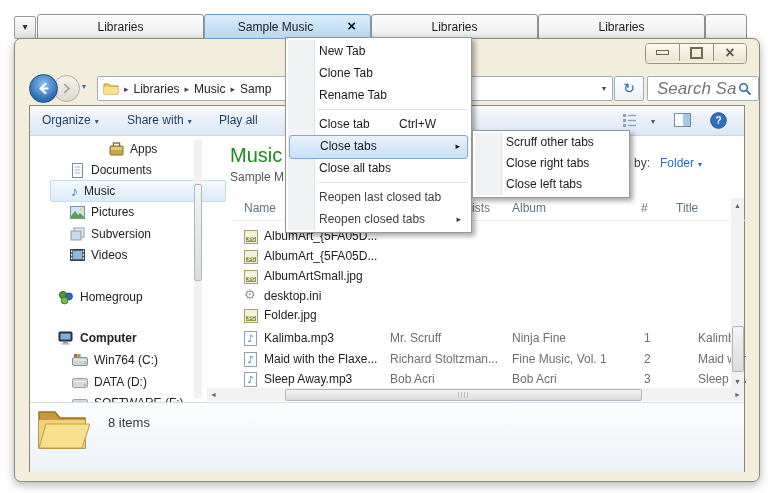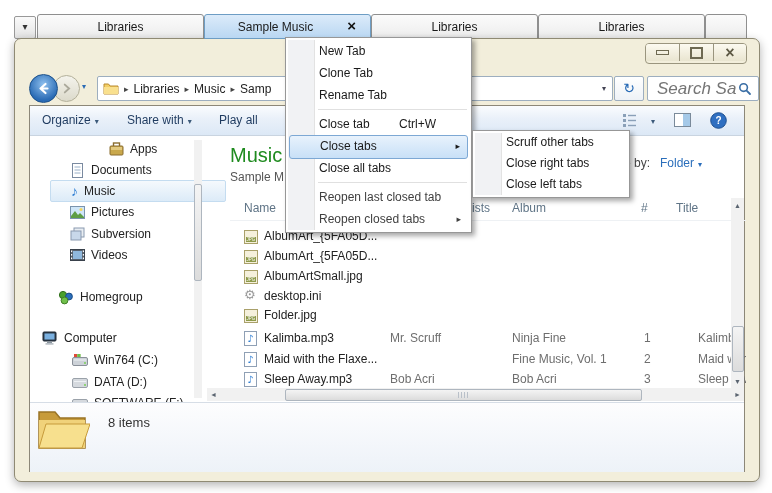--- a/index.html
+++ b/index.html
@@ -218,21 +218,21 @@
         <span class="lbl">Videos</span>
       </div>
       <div class="abs sbitem" style="left:28px;top:151px;">
         <svg width="16" height="15" viewBox="0 0 16 15">
             <circle cx="5" cy="5" r="3.6" fill="#4aa02c" stroke="#2f6e1b"></circle>
             <circle cx="11" cy="6.5" r="3.4" fill="#2a6ebb" stroke="#1c4c85"></circle>
             <circle cx="6.5" cy="10.5" r="3.4" fill="#6fbf4a" stroke="#3f7e28"></circle>
           </svg>
         <span class="lbl">Homegroup</span>
       </div>
-      <div class="abs sbitem" style="left:12px;top:192px;">
+      <div class="abs sbitem" style="left:28px;top:192px;font-weight:bold;">
         <svg width="16" height="14" viewBox="0 0 16 14">
             <rect x="1" y="1" width="13" height="9" rx="1" fill="#2f3c4a" stroke="#1d2733"></rect>
             <rect x="2.5" y="2.5" width="10" height="6" fill="#7ab0e0"></rect>
             <rect x="5" y="10.5" width="5" height="1.6" fill="#8a949e"></rect>
             <rect x="3.5" y="12.2" width="8" height="1.4" fill="#aab2ba"></rect>
           </svg>
         <span class="lbl">Computer</span>
       </div>
       <div class="abs sbitem" style="left:42px;top:214px;">
         <svg width="16" height="12" viewBox="0 0 16 12">
@@ -330,20 +330,21 @@
         <span class="abs cell meta" style="left:282px;top:2px;width:124px;">Ninja Fine</span>
         <span class="abs cell meta" style="left:414px;top:2px;width:20px;">1</span>
         <span class="abs cell meta" style="left:468px;top:2px;width:62px;">Kalimba</span>
       </div>
       <div class="abs frow" style="left:0;top:129px;width:516px;">
         <svg class="abs" style="left:14px;top:2px;" width="13" height="15" viewBox="0 0 13 15">
             <rect x="0.5" y="0.5" width="12" height="14" fill="#fff" stroke="#8fa0b5"></rect>
             <text x="6.5" y="11" text-anchor="middle" font-size="10" fill="#2b7cd3" font-family="DejaVu Sans, sans-serif">♪</text>
           </svg>
         <span class="abs cell" style="left:34px;top:2px;width:122px;">Maid with the Flaxe...</span>
+        <span class="abs cell meta" style="left:160px;top:2px;width:116px;">Richard Stoltzman...</span>
         <span class="abs cell meta" style="left:282px;top:2px;width:124px;">Fine Music, Vol. 1</span>
         <span class="abs cell meta" style="left:414px;top:2px;width:20px;">2</span>
         <span class="abs cell meta" style="left:468px;top:2px;width:62px;">Maid with t</span>
       </div>
       <div class="abs frow" style="left:0;top:149px;width:516px;">
         <svg class="abs" style="left:14px;top:2px;" width="13" height="15" viewBox="0 0 13 15">
             <rect x="0.5" y="0.5" width="12" height="14" fill="#fff" stroke="#8fa0b5"></rect>
             <text x="6.5" y="11" text-anchor="middle" font-size="10" fill="#2b7cd3" font-family="DejaVu Sans, sans-serif">♪</text>
           </svg>
         <span class="abs cell" style="left:34px;top:2px;width:122px;">Sleep Away.mp3</span>

